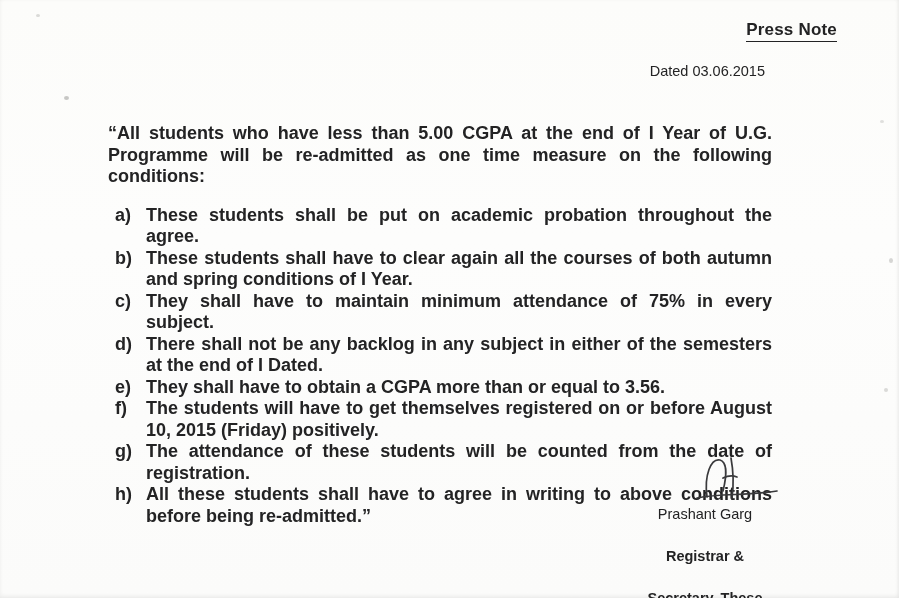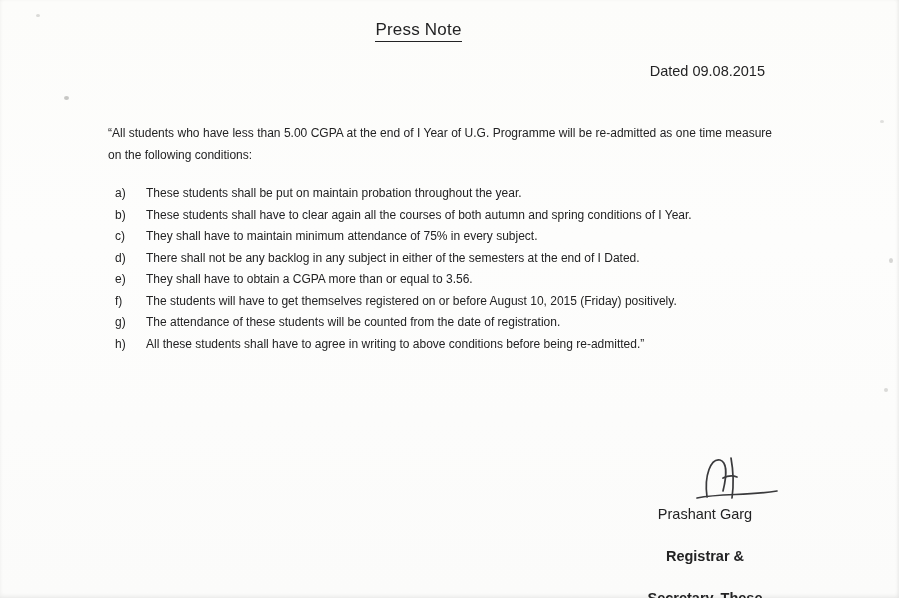--- a/index.html
+++ b/index.html
@@ -19,45 +19,46 @@
     color: #232324;
     overflow: hidden;
     box-shadow: inset 0 -2px 4px rgba(0,0,0,0.06), inset -2px 0 3px rgba(0,0,0,0.03);
   }
 
   .title {
     position: absolute;
     top: 20px;
     left: 0;
     right: 62px;
-    text-align: center;
+    text-align: right;
     font-size: 17px;
-    font-weight: normal;
+    font-weight: bold;
     letter-spacing: 0.2px;
   }
   .title span {
     display: inline-block;
     border-bottom: 1.6px solid #232324;
     padding-bottom: 1px;
   }
 
   .date {
     position: absolute;
     top: 63px;
     right: 134px;
     font-size: 14.5px;
   }
 
   .content {
     position: absolute;
     top: 123px;
     left: 108px;
     width: 664px;
-    font-size: 12px;
+    font-size: 18px;
     line-height: 21.5px;
+    font-weight: bold;
   }
 
   .intro {
     text-align: justify;
     margin-bottom: 17px;
   }
 
   .conditions { width: 100%; }
 
   .cond-row {
@@ -113,29 +114,29 @@
   <div class="scan-artifact a1"></div>
   <div class="scan-artifact a2"></div>
   <div class="scan-artifact a3"></div>
   <div class="scan-artifact a4"></div>
   <div class="scan-artifact a5"></div>
 
   <h1 class="title">
     <span>Press Note</span>
   </h1>
 
-  <div class="date">Dated 09.08.2015</div>
+  <div class="date">Dated 03.06.2015</div>
 
   <div class="content">
     <p class="intro">“All students who have less than 5.00 CGPA at the end of I Year of U.G. Programme will be re-admitted as one time measure on the following conditions:</p>
 
     <div class="conditions">
       <div class="cond-row">
         <span class="cond-label">a)</span>
-        <span class="cond-text">These students shall be put on maintain probation throughout the year.</span>
+        <span class="cond-text">These students shall be put on academic probation throughout the agree.</span>
       </div>
       <div class="cond-row">
         <span class="cond-label">b)</span>
         <span class="cond-text">These students shall have to clear again all the courses of both autumn and spring conditions of I Year.</span>
       </div>
       <div class="cond-row">
         <span class="cond-label">c)</span>
         <span class="cond-text">They shall have to maintain minimum attendance of 75% in every subject.</span>
       </div>
       <div class="cond-row">

